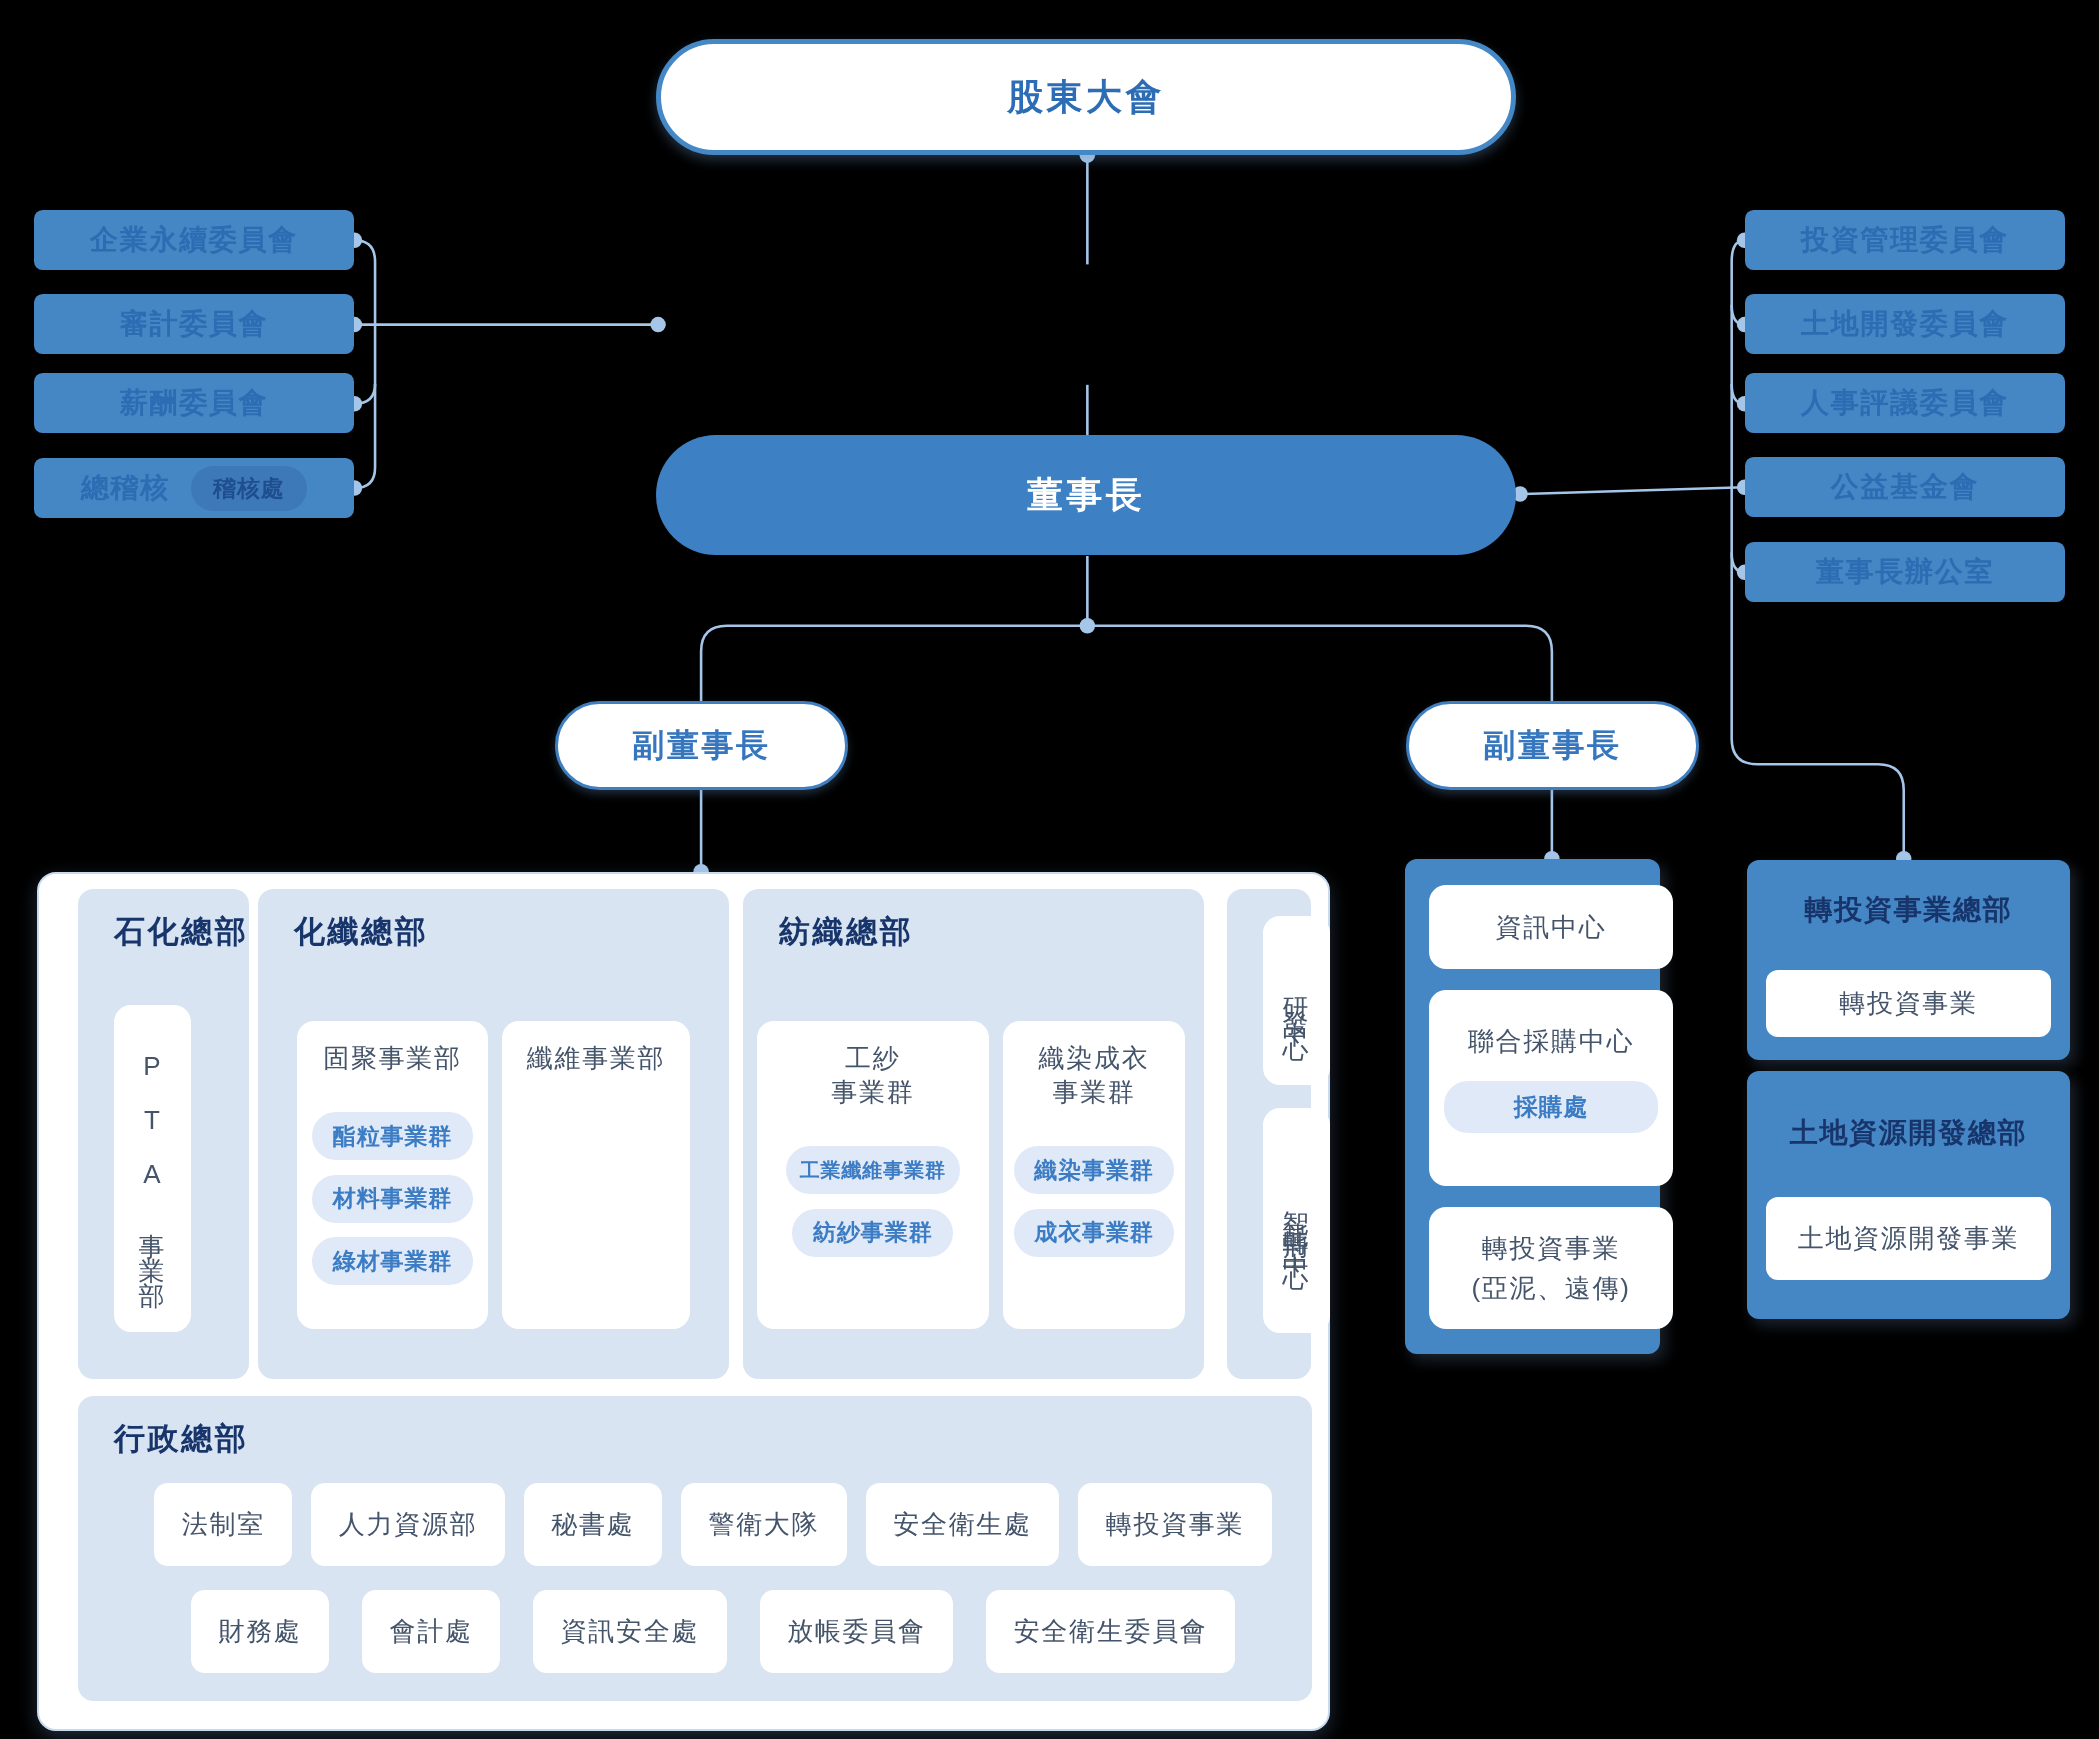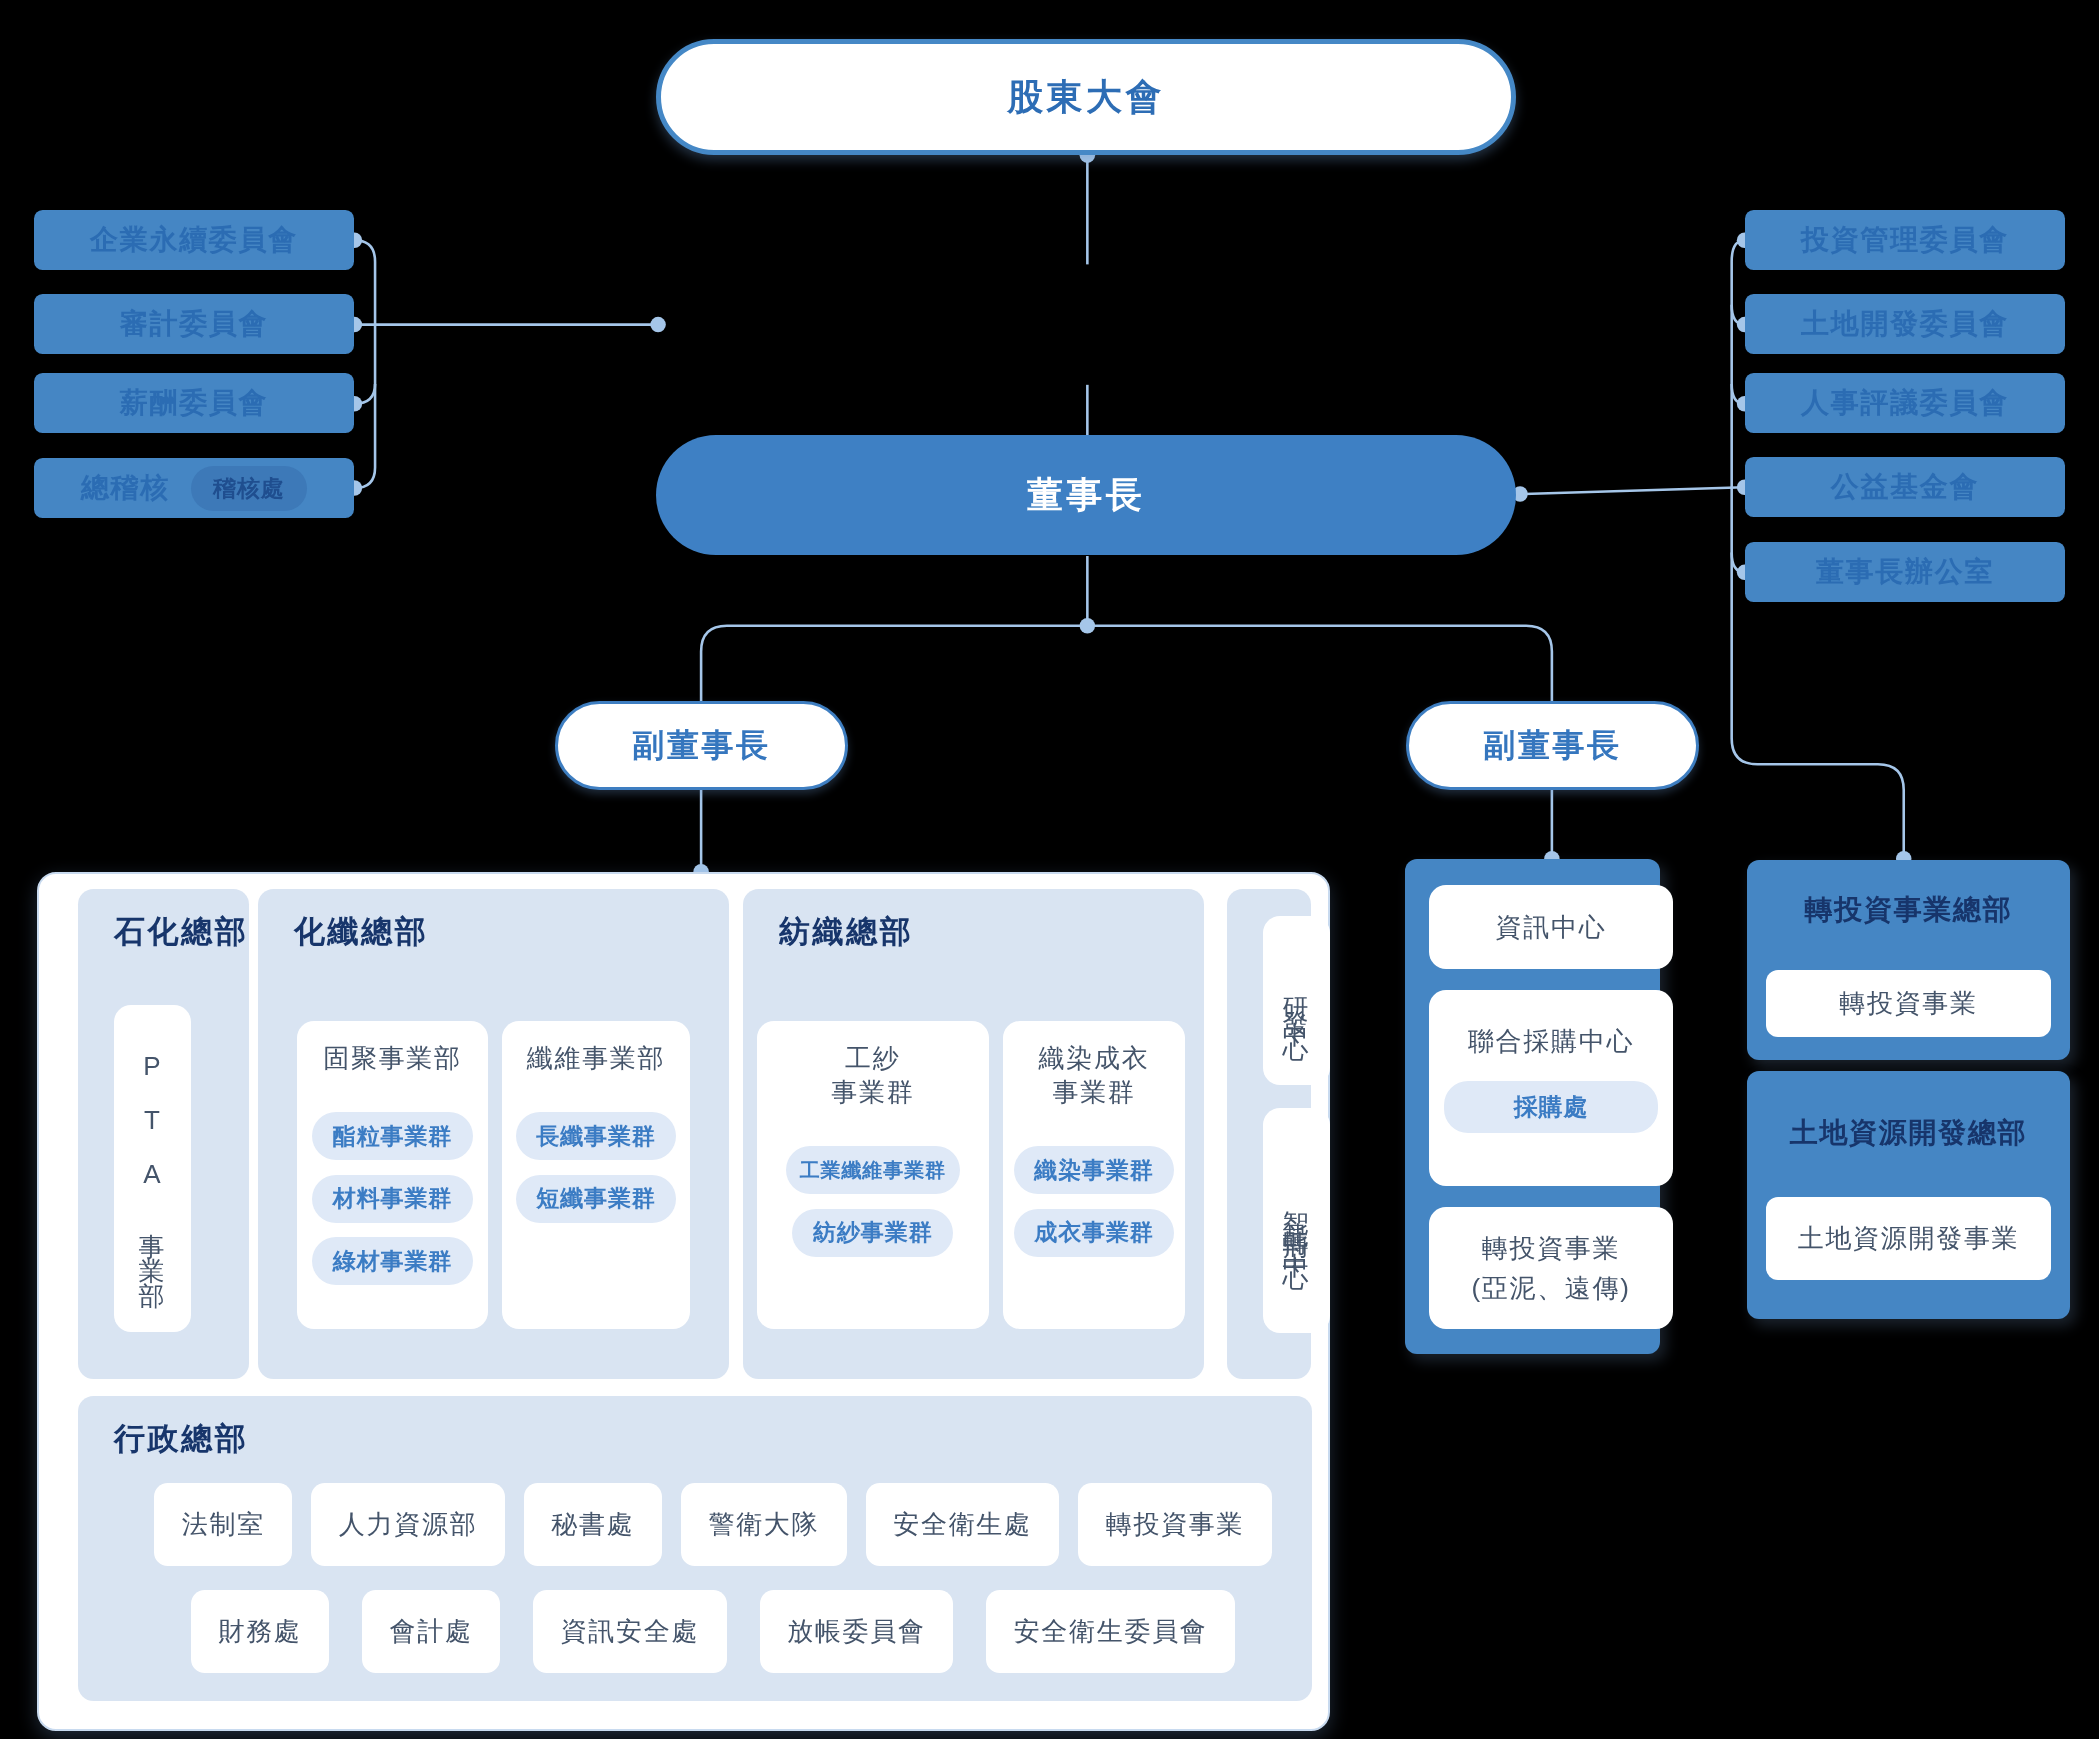--- a/index.html
+++ b/index.html
@@ -174,24 +174,20 @@
       <div class="abs wcard dept-card" style="left:39px;top:132px;width:191px;height:308px;">
         <div class="dept-title">固聚事業部</div>
         <div class="pills">
           <div class="gpill">酯粒事業群</div>
           <div class="gpill">材料事業群</div>
           <div class="gpill">綠材事業群</div>
         </div>
       </div>
       <div class="abs wcard dept-card" style="left:244px;top:132px;width:188px;height:308px;">
         <div class="dept-title">纖維事業部</div>
-        <div class="pills">
-          <div class="gpill">長纖事業群</div>
-          <div class="gpill">短纖事業群</div>
-        </div>
       </div>
     </div>
 
     <div class="abs section" style="left:704px;top:14.6px;width:461px;height:490px;">
       <div class="section-title">紡織總部</div>
       <div class="abs wcard dept-card" style="left:13.8px;top:132px;width:232px;height:308px;">
         <div class="dept-title">
           <div>工紗</div>
           <div>事業群</div>
         </div>

